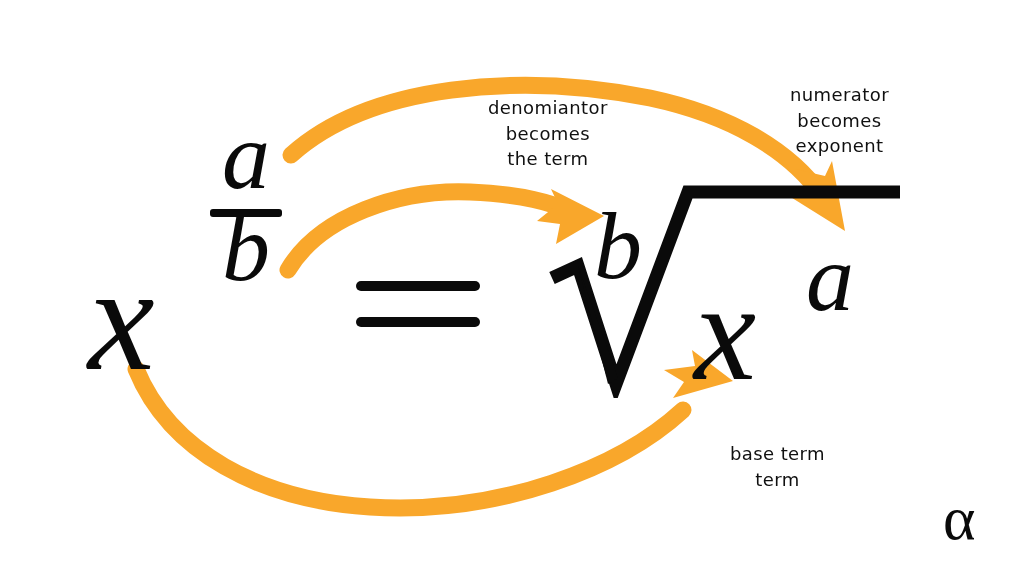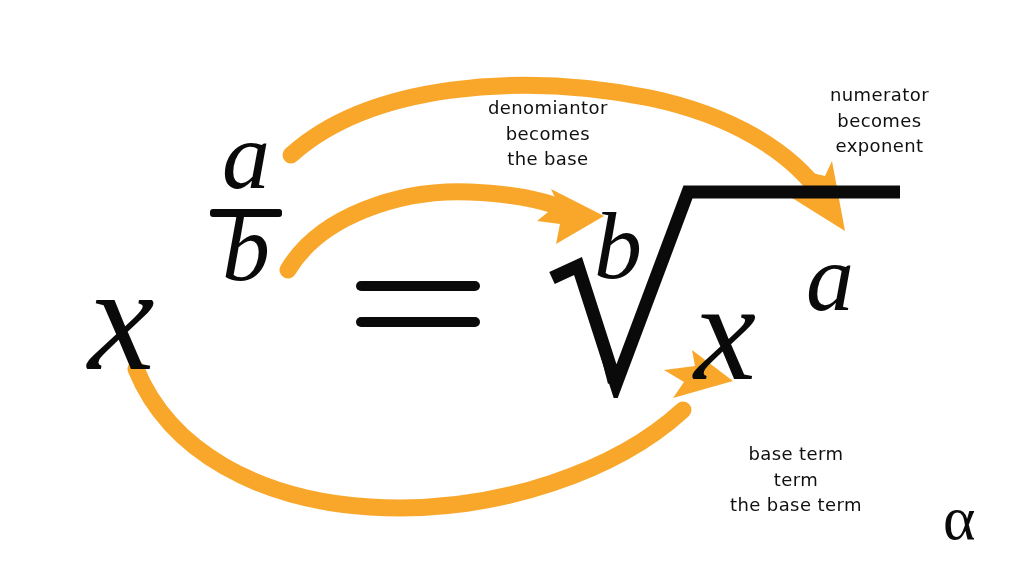--- a/index.html
+++ b/index.html
@@ -119,21 +119,21 @@
     font-family: "DejaVu Sans", sans-serif;
     font-size: 18px;
     font-weight: 400;
     line-height: 1.42;
     letter-spacing: 0.4px;
     text-align: center;
     white-space: nowrap;
     user-select: none;
   }
   #note-denominator { left: 488px; top: 95px; }
-  #note-numerator   { left: 790px; top: 82px; margin-left: 40px;  }
+  #note-numerator   { left: 790px; top: 82px;  }
   #note-base        { left: 730px; top: 397px; margin-top: 44px; }
 </style>
 </head>
 <body>
 
 <div id="stage">
 
   <svg id="arrow-layer" viewBox="0 0 1024 576">
 
     <g>
@@ -175,28 +175,27 @@
   </svg>
 
   <span class="math" id="radicand">x</span>
   <span class="math" id="radicand-exp">a</span>
 
   <span class="math" id="alpha-mark">α</span>
 
   <div class="note" id="note-denominator">
     <div>denomiantor</div>
     <div>becomes</div>
-    <div>the base</div>
+    <div>the term</div>
   </div>
 
   <div class="note" id="note-numerator">
     <div>numerator</div>
     <div>becomes</div>
     <div>exponent</div>
   </div>
 
   <div class="note" id="note-base">
     <div>base term</div>
     <div>term</div>
-    <div>the base term</div>
   </div>
 
 </div>
 
 </body></html>

